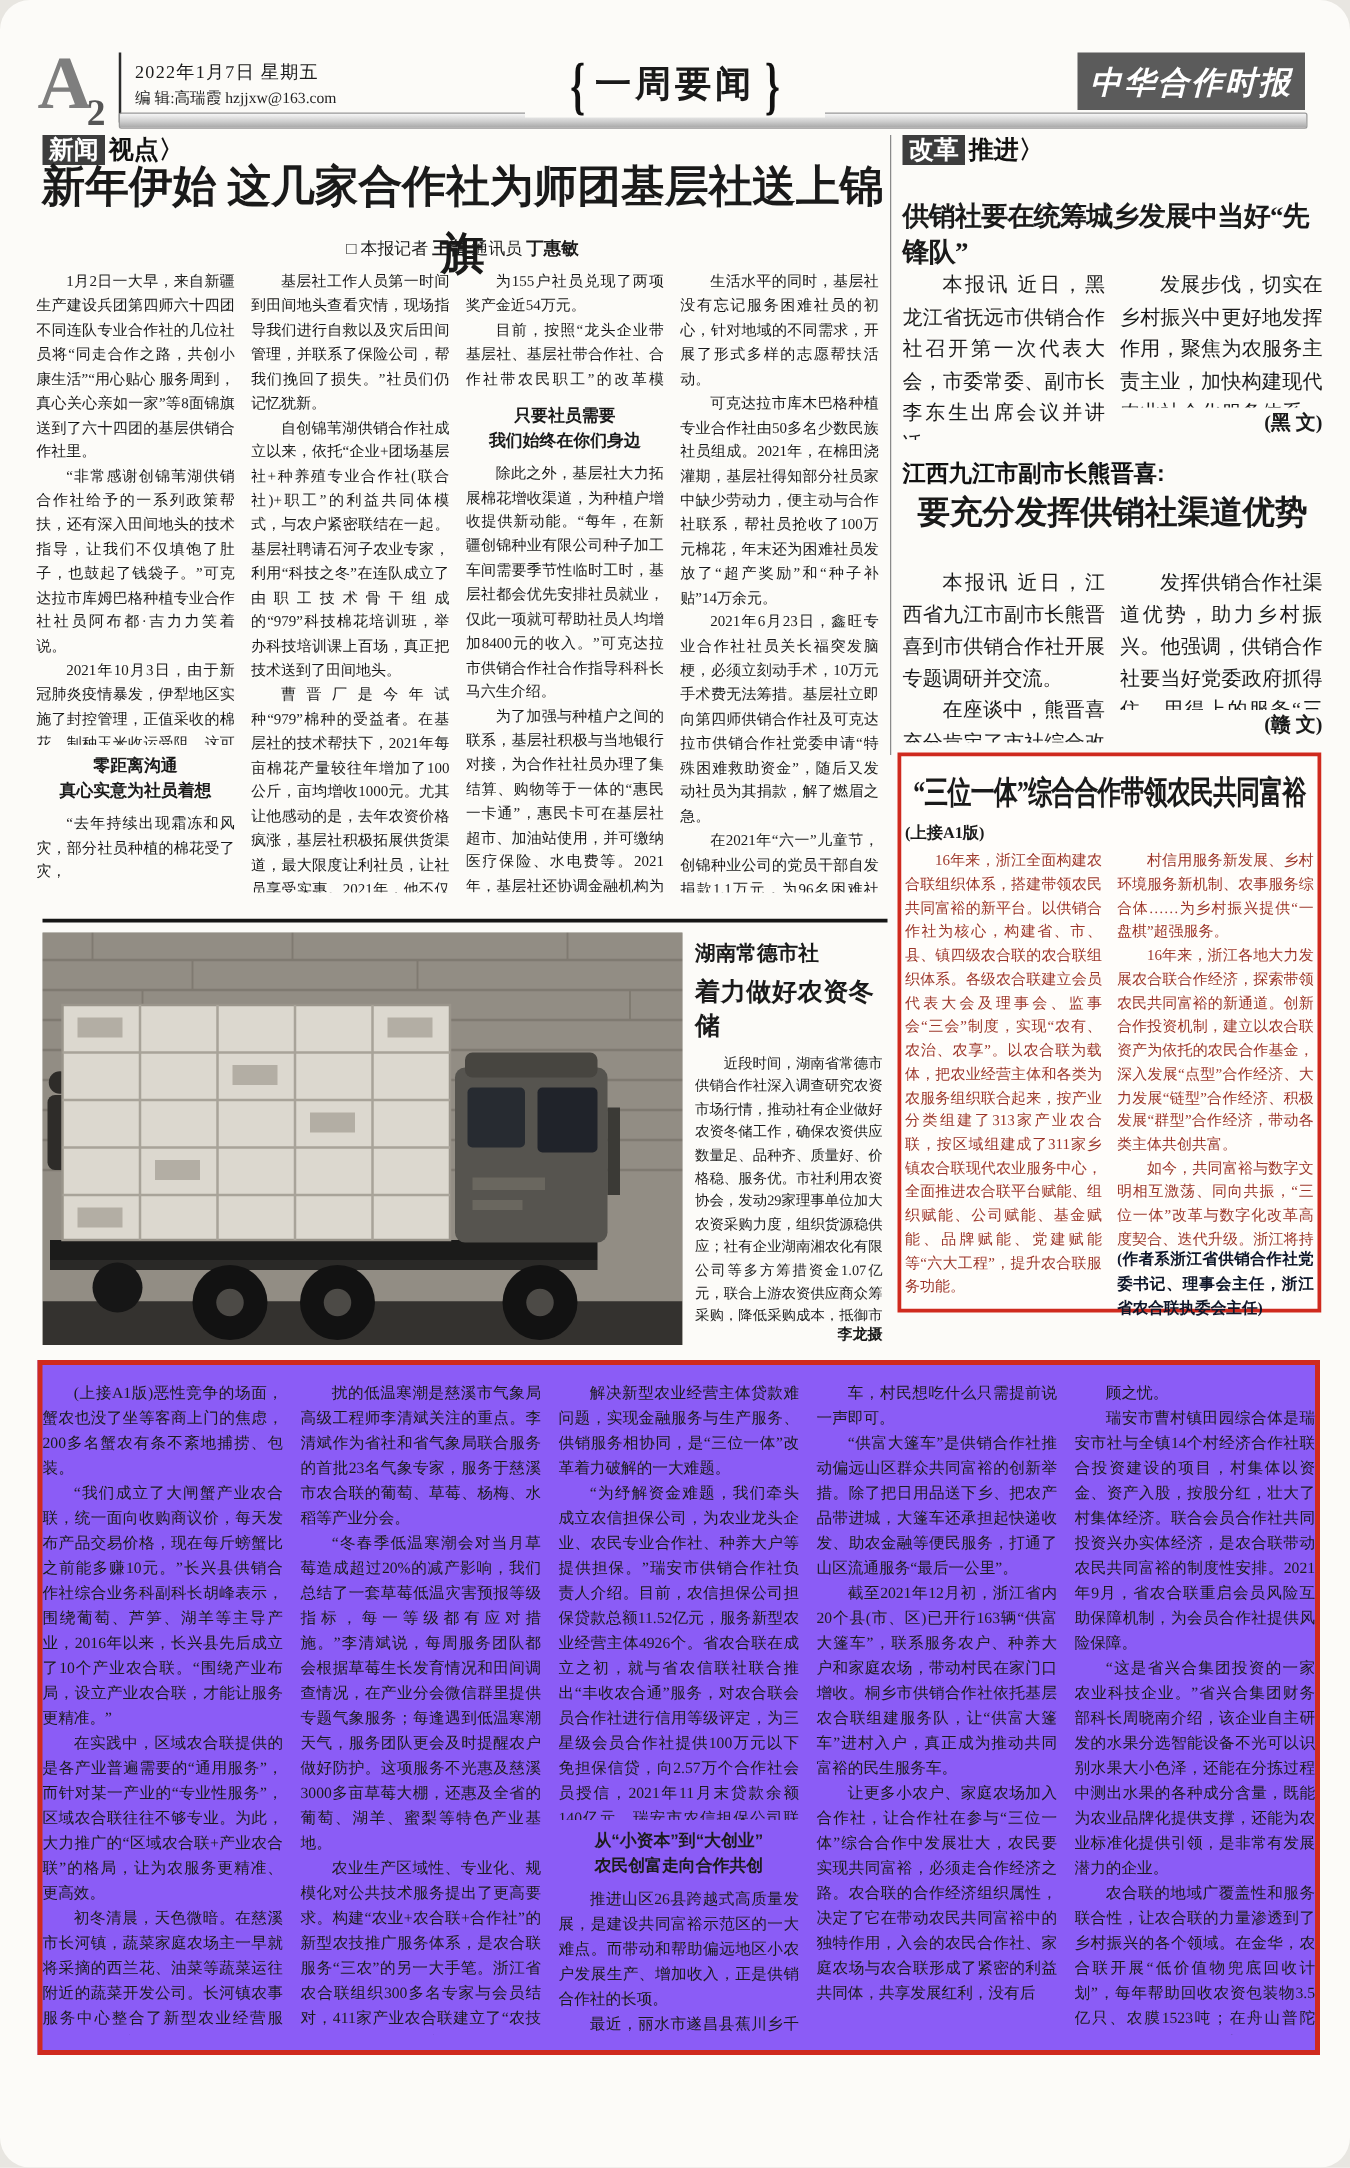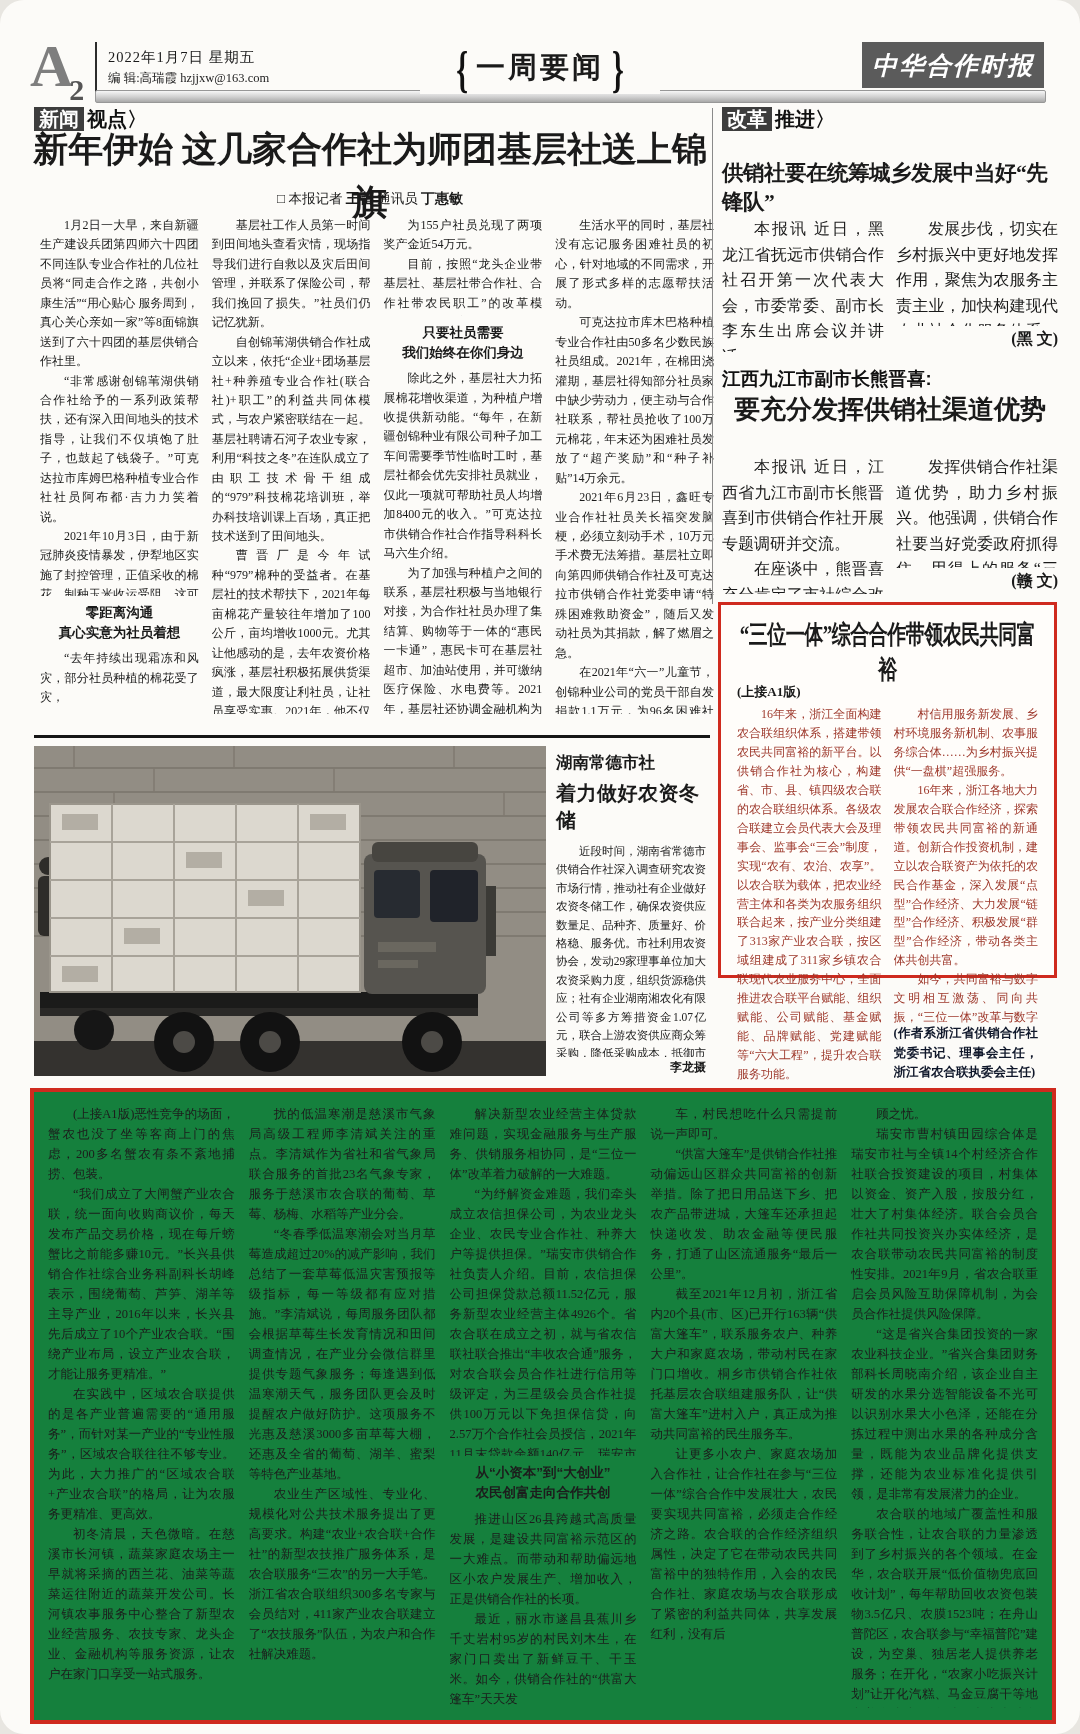--- a/index.html
+++ b/index.html
@@ -24,21 +24,21 @@
   
   .tag{font-family:"Liberation Sans","DejaVu Sans",sans-serif;font-size:20px;font-weight:bold;}
   .tag .tag-box{background:#3d3d3d;color:#fff;padding:1px 5px;margin-right:3px;}
   .tag .tag-rest{color:#111;}
   
   #nv-tag{left:34px;top:106px;}
   #nv-headline{left:30px;top:124px;width:680px;text-align:center;font-size:35px;font-weight:900;
                letter-spacing:0px;line-height:1.5;}
   #nv-byline{left:30px;top:190px;width:680px;text-align:center;font-size:13.5px;}
   #nv-byline b{font-size:14px;}
-  #nv-body{left:40px;top:216px;width:674px;height:498px;display:flex;gap:13px;}
+  #nv-body{left:29px;top:216px;width:674px;height:498px;display:flex;gap:13px;}
   .ncol{flex:1;overflow:hidden;font-size:12px;line-height:1.62;text-align:justify;display:flex;flex-direction:column;}
   .ncol .pa{overflow:hidden;flex:0 0 auto;}
   .ncol .pb{overflow:hidden;flex:1;}
   .col-sub{font-family:"Liberation Sans","DejaVu Sans",sans-serif;font-weight:bold;text-align:center;
            font-size:13.5px;line-height:1.45;margin:7px 0;flex:0 0 auto;}
   .para{margin:0;text-indent:2em;}
   
   #vrule{left:712px;top:108px;width:1px;height:496px;background:#8a8a8a;}
   #mid-rule{left:34px;top:735px;width:676px;height:3px;background:#161616;}
   
@@ -47,40 +47,40 @@
   #a1-kicker{left:722px;top:132px;width:336px;}
   #a1-headline{left:722px;top:158px;width:336px;font-size:21.5px;font-weight:900;letter-spacing:-0.5px;}
   #a1-body{left:722px;top:196px;width:336px;height:156px;display:flex;gap:12px;}
   .art-col{flex:1;overflow:hidden;font-size:16px;line-height:1.6;text-align:justify;display:flex;flex-direction:column;margin-top:20px;}
   .art-col .paras{flex:1;overflow:hidden;}
   .sign{text-align:right;font-weight:bold;flex:0 0 auto;}
   #a2-kicker{left:722px;top:366px;width:336px;}
   #a2-headline{left:722px;top:392px;width:336px;text-align:center;font-size:26px;font-weight:900;}
   #a2-body{left:722px;top:434px;width:336px;height:160px;display:flex;gap:12px;}
   
-  #sanwei{left:718px;top:602px;width:339px;height:376px;border:3px solid #cf2a1e;background:#fffdfa;
-          box-sizing:border-box;padding:8px 16px;}
+  #sanwei{left:718px;top:602px;width:339px;height:448px;border:3px solid #cf2a1e;background:#fffdfa;
+          box-sizing:border-box;padding:8px 3px;}
   #sw-headline{text-align:center;font-size:19px;font-weight:900;transform:scaleY(1.35);transform-origin:top;
                letter-spacing:-0.5px;margin:4px 0 14px;}
   #sw-continued{font-weight:bold;font-size:13px;margin-bottom:4px;}
   #sw-cols{display:flex;gap:12px;height:378px;}
   .sw-col{flex:1;overflow:hidden;font-size:12px;line-height:1.58;text-align:justify;color:#9d372a;
           display:flex;flex-direction:column;}
   .sw-col .paras{flex:1;overflow:hidden;}
   #sw-author{font-weight:bold;color:#0f172a;flex:0 0 auto;font-size:12.5px;}
   
   #photo{left:34px;top:746px;width:512px;height:330px;background:#88837b;overflow:hidden;}
   #hunan{left:556px;top:752px;width:150px;height:324px;display:flex;flex-direction:column;}
   #hu-kicker{font-family:"Liberation Sans","DejaVu Sans",sans-serif;font-weight:bold;font-size:16.5px;}
   #hu-headline{font-size:20px;font-weight:900;margin:6px 0 8px;letter-spacing:0.5px;}
   #hu-body{flex:1;overflow:hidden;font-size:11.5px;line-height:1.6;text-align:justify;color:#222;}
   #hu-credit{text-align:right;font-weight:bold;font-size:12px;margin-top:2px;}
   
-  #bottom{left:30px;top:1088px;width:1026px;height:636px;border:4px solid #cf2a1e;box-sizing:border-box;
-          padding:12px 14px;background:#15803d;}
+  #bottom{left:30px;top:1088px;width:1026px;height:556px;border:4px solid #cf2a1e;box-sizing:border-box;
+          padding:12px 0;background:#8b5cf6;}
   #bt-cols{display:flex;gap:14px;height:100%;}
   .bt-col{flex:1;overflow:hidden;font-size:12.5px;line-height:1.6;text-align:justify;color:#1c1c1c;
           display:flex;flex-direction:column;}
   .bt-col .pa{overflow:hidden;flex:0 0 auto;}
   .bt-col .pb{overflow:hidden;flex:1;}
 </style>
 </head>
 <body>
 
 <div id="paper">

